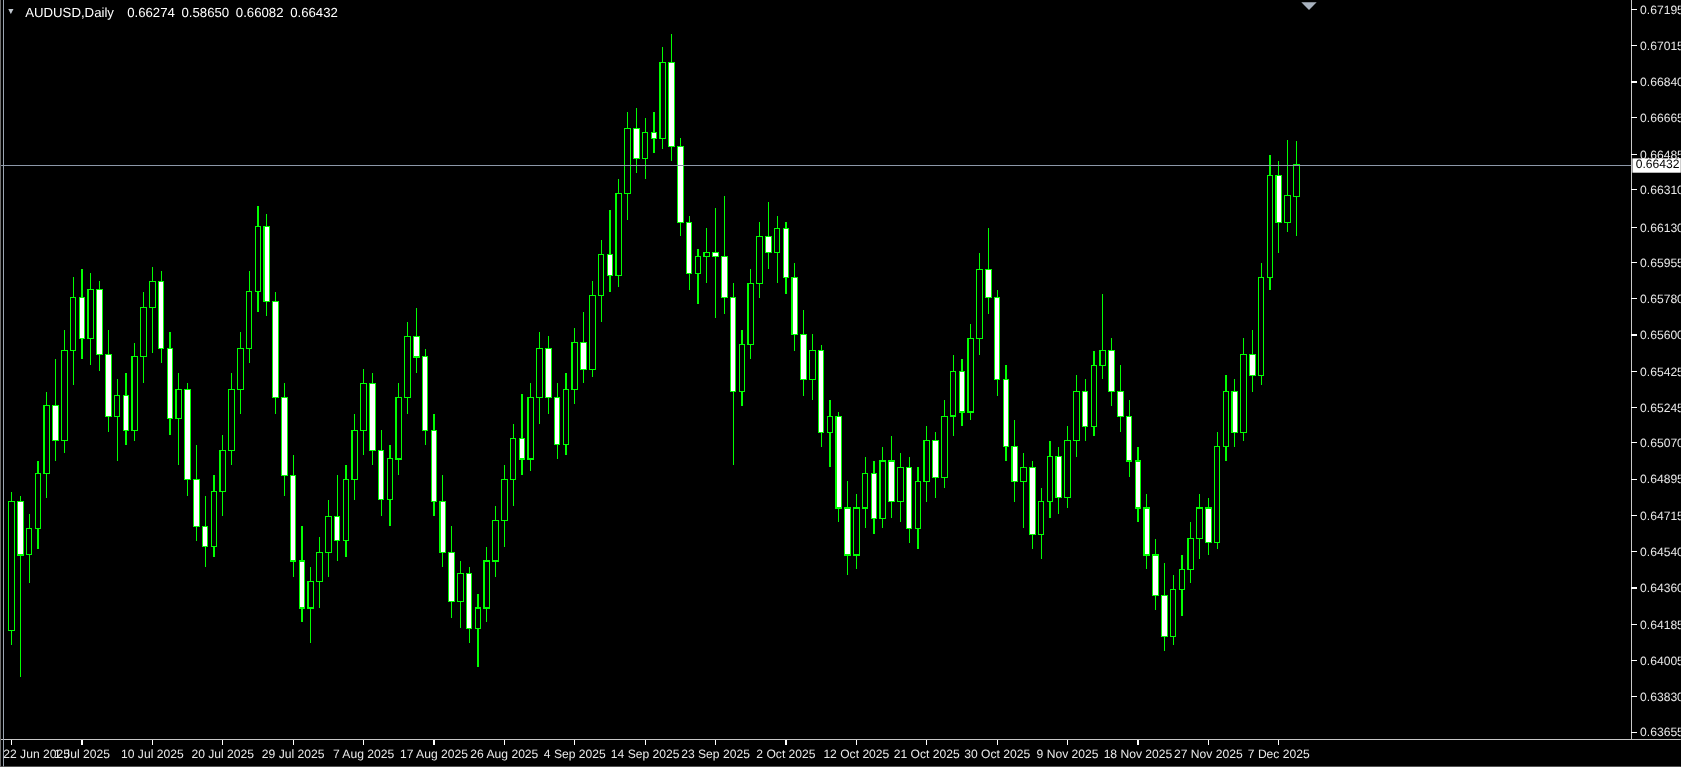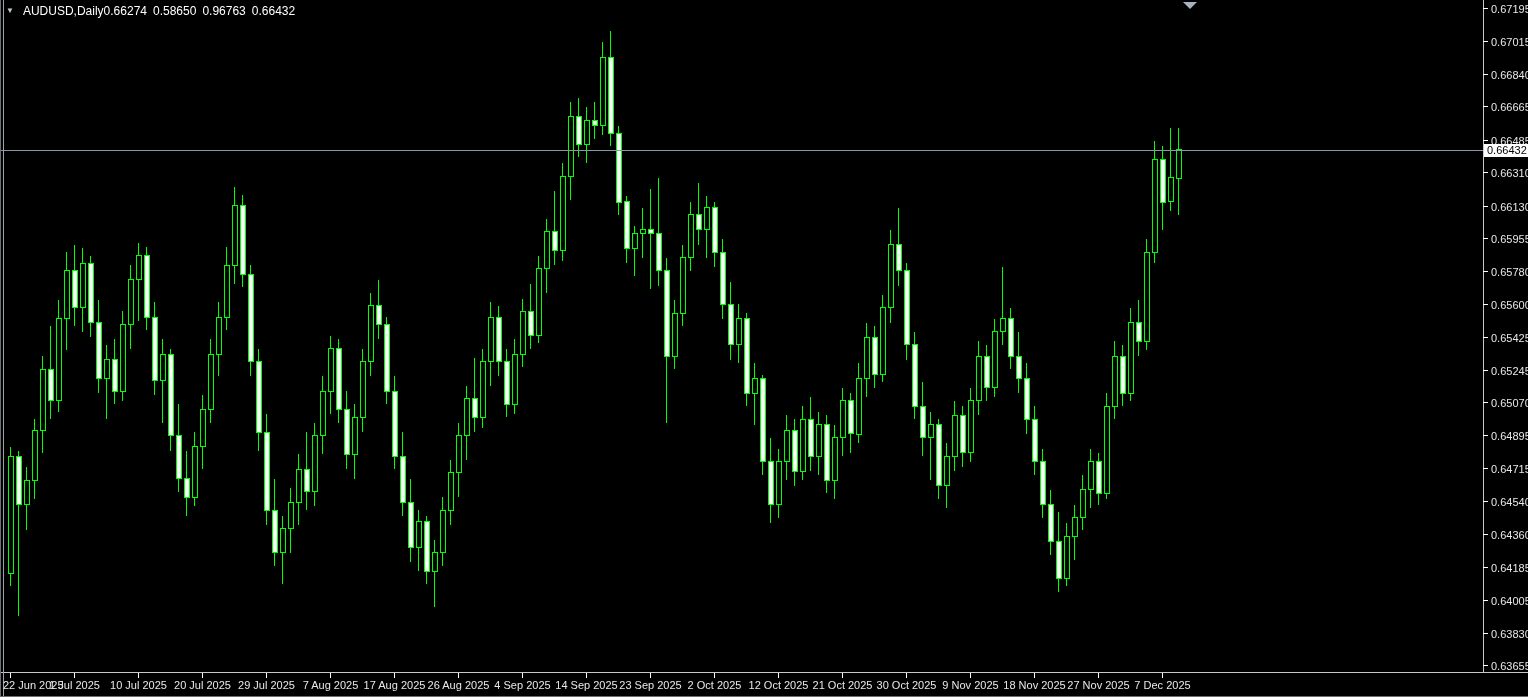--- a/index.html
+++ b/index.html
@@ -3,21 +3,21 @@
 <meta charset="utf-8">
 <style>
   html,body{margin:0;padding:0;background:#000;}
   body{width:1528px;height:697px;overflow:hidden;position:relative;
        font-family:"Liberation Sans",sans-serif;}
   #win{position:absolute;left:0;top:0;width:1528px;height:697px;background:#000;}
   #chart-svg{position:absolute;left:0;top:0;}
   #titlebar{position:absolute;left:6px;top:4px;display:flex;align-items:center;
             color:#FFFFFF;font-size:12px;white-space:pre;z-index:5;}
   #titlebar .arrow{color:#C2C9D1;font-size:8px;margin-right:9px;line-height:12px;}
-  #titlebar .sym{margin-right:0;}
+  #titlebar .sym{margin-right:12px;}
   #titlebar .num{margin-right:6px;}
   #price-tag{position:absolute;left:1484px;width:44px;height:13px;background:#FFFFFF;
              color:#000000;font-size:11px;line-height:13px;padding-left:3px;
              box-sizing:border-box;z-index:6;}
   svg text{font-family:"Liberation Sans",sans-serif;}
 </style>
 </head>
 <body>
 
 <div id="win">
@@ -402,17 +402,17 @@
       <text x="1098.5" y="689" fill="#E8E8E8" font-size="11" text-anchor="middle">27 Nov 2025</text>
       <line x1="1162.5" y1="672.5" x2="1162.5" y2="677.5" stroke="#FFFFFF" shape-rendering="crispEdges"></line>
       <text x="1162.5" y="689" fill="#E8E8E8" font-size="11" text-anchor="middle">7 Dec 2025</text>
       <polygon points="1183,2 1197,2 1190,9" fill="#A8B2BE"></polygon>
     </svg>
   <div id="titlebar">
     <span class="arrow">▼</span>
     <span class="sym">AUDUSD,Daily</span>
     <span class="num">0.66274</span>
     <span class="num">0.58650</span>
-    <span class="num">0.96763</span>
+    <span class="num">0.66082</span>
     <span class="num">0.66432</span>
   </div>
   <div id="price-tag" style="top: 144px; background: rgb(255, 255, 255); color: rgb(0, 0, 0);">0.66432</div>
 </div>
 
 </body></html>

